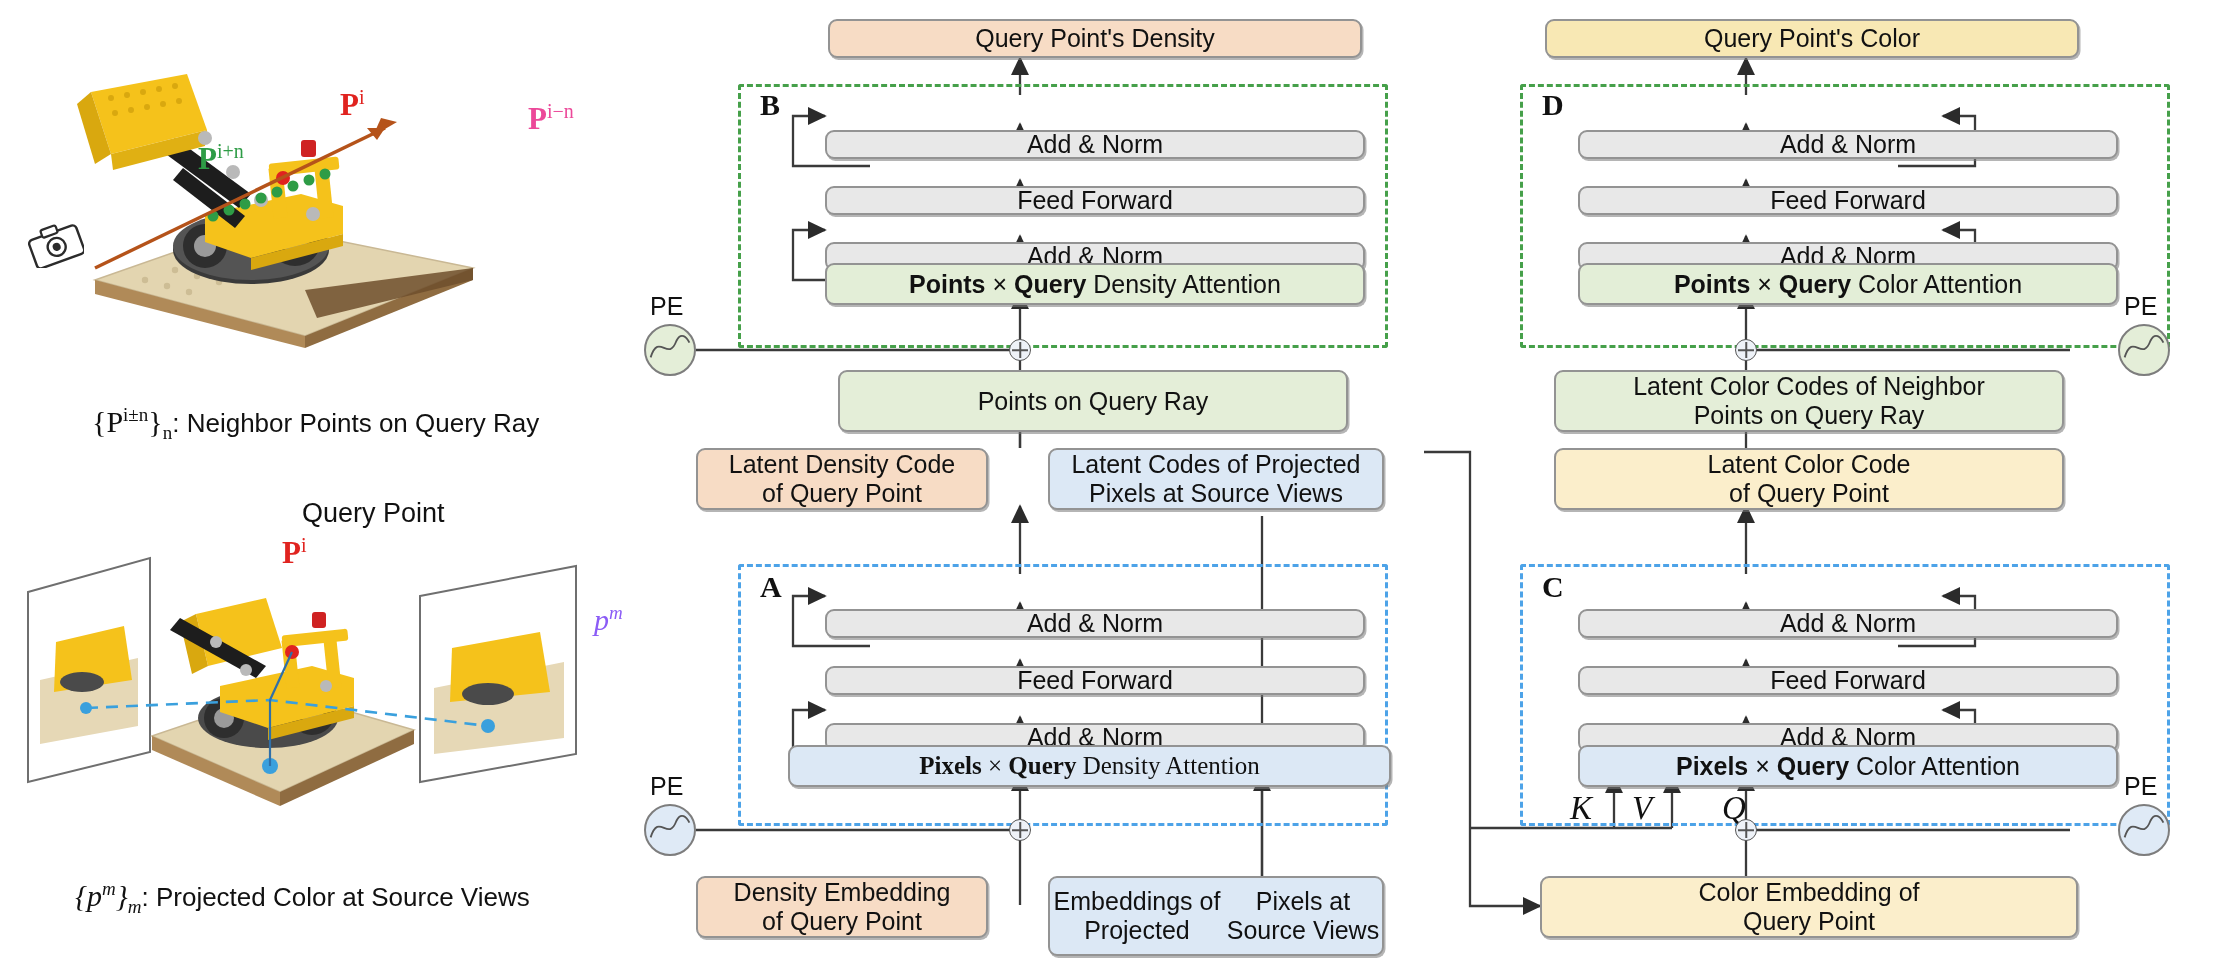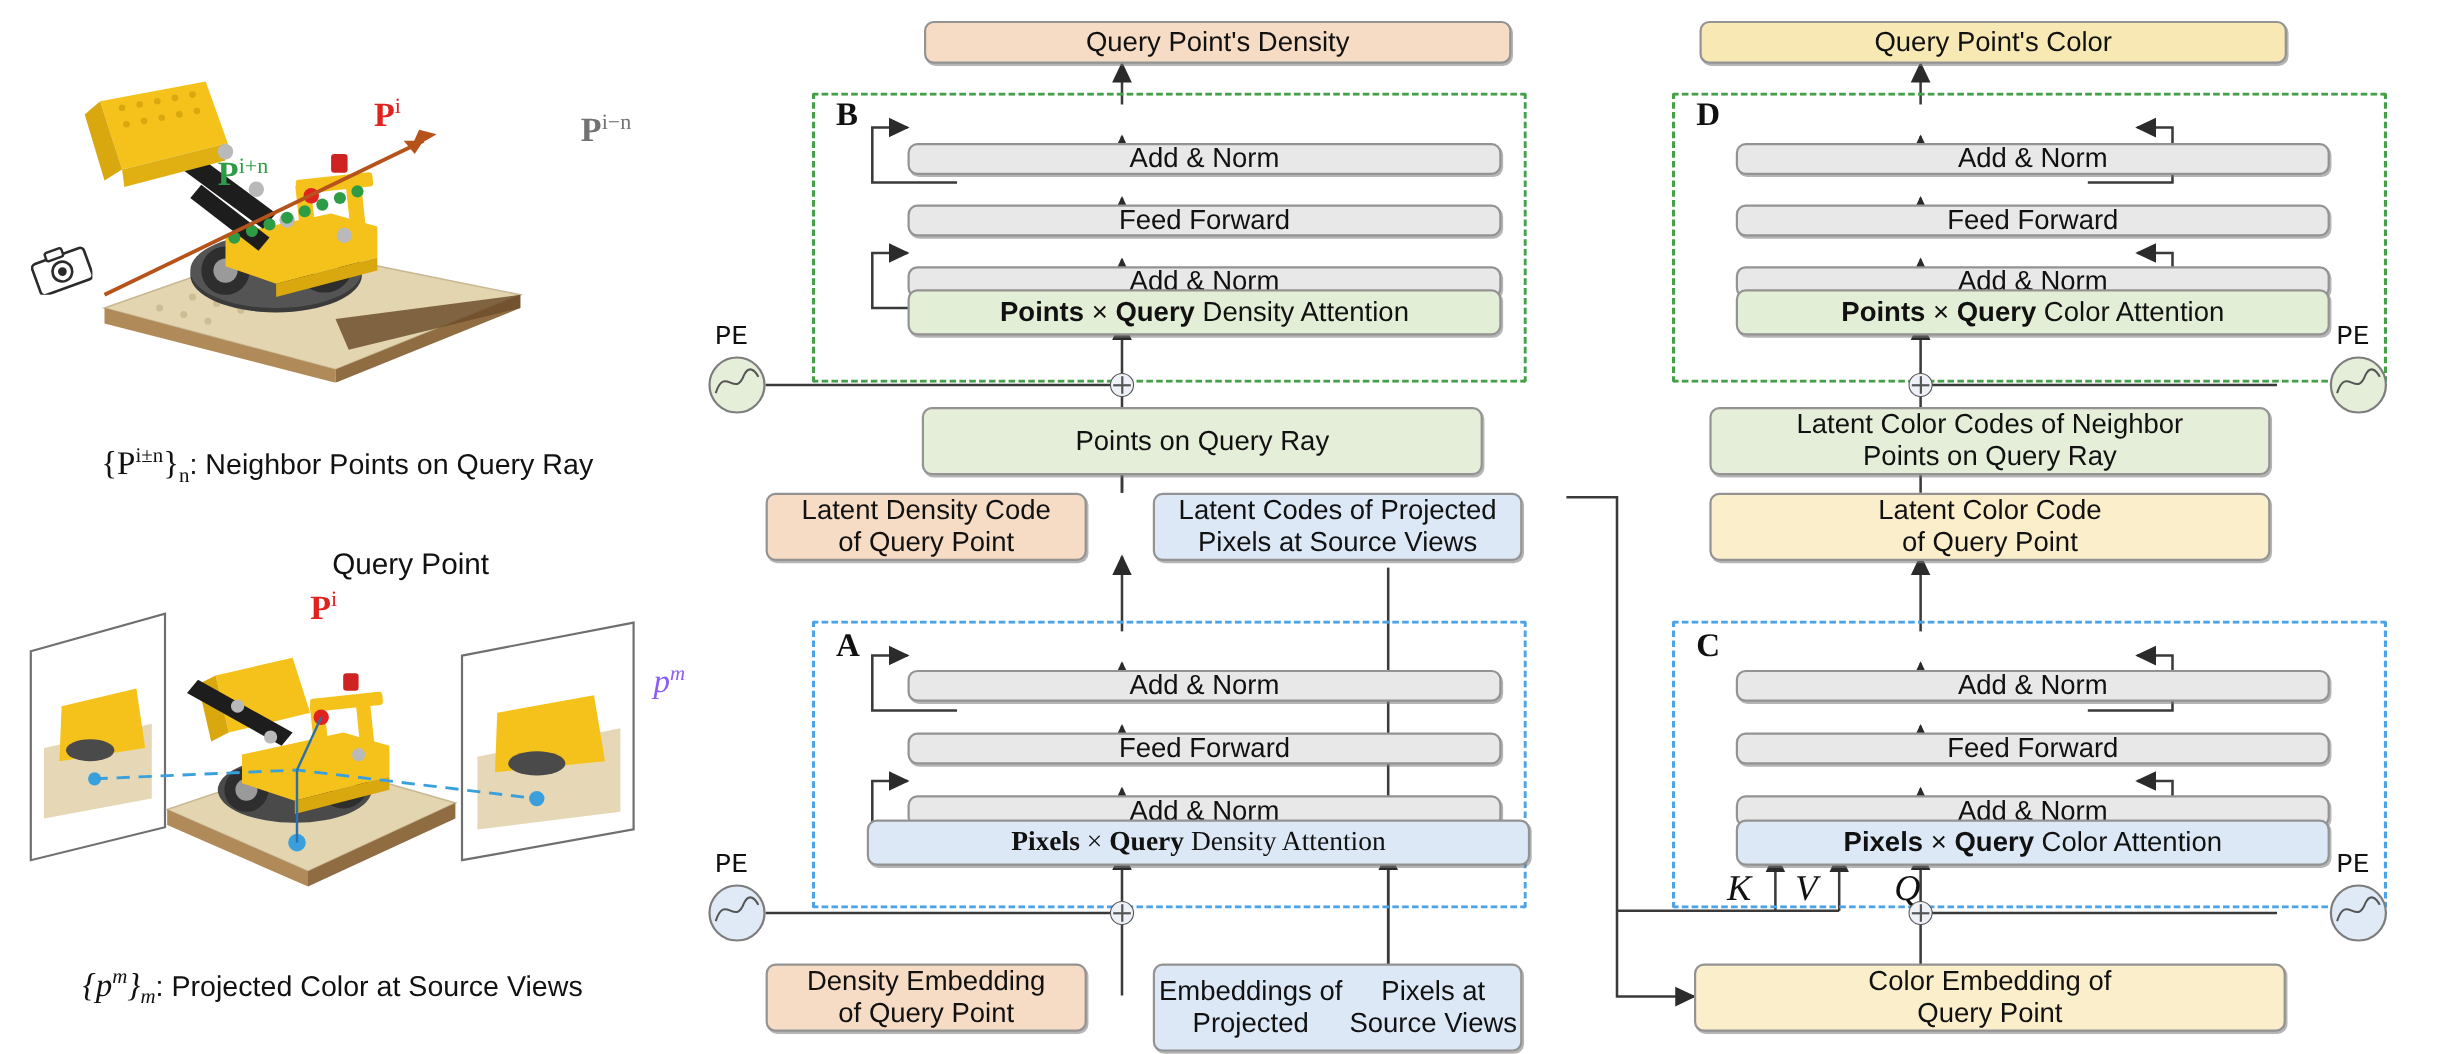--- a/index.html
+++ b/index.html
@@ -35,21 +35,21 @@
   .frame-label{
     position:absolute;font-family:"Liberation Serif",serif;
     font-weight:bold;font-size:30px;color:#111;
   }
 
   
   .pe{position:absolute;width:52px;height:52px;border-radius:50%;
       border:2px solid #7d7d7d;box-sizing:border-box;}
   .pe.green{background:#e4eed8;}
   .pe.blue{background:#dfeaf6;}
-  .pe-label{position:absolute;font-family:Liberation Mono, monospace;font-size:25px;color:#111;}
+  .pe-label{position:absolute;font-family:Liberation Sans, sans-serif;font-size:25px;color:#111;}
 
   
   .plus{position:absolute;width:22px;height:22px;border-radius:50%;
         border:1.5px solid #555;box-sizing:border-box;background:#eef2f8;}
   .plus:before,.plus:after{content:"";position:absolute;background:#555;}
   .plus:before{left:50%;top:2px;width:1.5px;height:calc(100% - 4px);transform:translateX(-50%);}
   .plus:after{top:50%;left:2px;height:1.5px;width:calc(100% - 4px);transform:translateY(-50%);}
 
   
   .mathlbl{position:absolute;font-family:"Liberation Serif",serif;color:#111;white-space:nowrap;}
@@ -234,21 +234,21 @@
         <rect x="18" y="4" width="16" height="8" rx="2" fill="#fff" stroke="#2b2b2b" stroke-width="2.2"></rect>
         <circle cx="28" cy="25" r="9" fill="#fff" stroke="#2b2b2b" stroke-width="2.4"></circle>
         <circle cx="28" cy="25" r="4" fill="#2b2b2b"></circle>
       </g>
     </svg>
   </div>
 
   <div class="mathlbl" style="left:340px;top:86px;font-size:31px;font-weight:bold;color:#e0231f;">
     <span>P</span><sup style="font-size:20px;font-weight:normal">i</sup>
   </div>
-  <div class="mathlbl" style="left:528px;top:100px;font-size:31px;font-weight:bold;color:#737373;">
+  <div class="mathlbl" style="left:528px;top:100px;font-size:31px;font-weight:bold;color:#ec4899;">
     <span>P</span><sup style="font-size:20px;font-weight:normal">i−n</sup>
   </div>
   <div class="mathlbl" style="left:198px;top:140px;font-size:31px;font-weight:bold;color:#2e9c46;">
     <span>P</span><sup style="font-size:20px;font-weight:normal">i+n</sup>
   </div>
 
   <div class="mathlbl" style="left:92px;top:404px;font-size:30px;">
     <span>{P</span><sup style="font-size:19px">i±n</sup><span>}</span><sub style="font-size:19px">n</sub><span style="font-family:'Liberation Sans',sans-serif;font-size:26px;text-align:center;">: Neighbor Points on Query Ray</span>
   </div>
 
@@ -314,21 +314,21 @@
     <span>P</span><sup style="font-size:20px;font-weight:normal">i</sup>
   </div>
   <div class="mathlbl" style="left:594px;top:602px;font-size:30px;font-style:italic;color:#8b5cf6;">
     <span>p</span><sup style="font-size:19px">m</sup>
   </div>
 
   <div class="mathlbl" style="left:75px;top:878px;font-size:30px;font-style:italic;">
     <span>{p</span><sup style="font-size:19px">m</sup><span>}</span><sub style="font-size:19px">m</sub><span style="font-family:'Liberation Sans',sans-serif;font-size:26px;font-style:normal;">:  Projected Color at Source Views</span>
   </div>
 
-  <div class="node peach" style="left:828px;top:19px;width:534px;height:39px;margin-left:12px;">Query Point's Density</div>
+  <div class="node peach" style="left:828px;top:19px;width:534px;height:39px;">Query Point's Density</div>
 
   <div class="frame green" style="left:738px;top:84px;width:650px;height:264px;"></div>
   <div class="frame-label" style="left:760px;top:88px;">B</div>
 
   <div class="node grey" style="left:825px;top:95px;width:540px;height:29px;">Add &amp; Norm</div>
   <div class="node grey" style="left:825px;top:151px;width:540px;height:29px;">Feed Forward</div>
   <div class="node grey" style="left:825px;top:207px;width:540px;height:29px;">Add &amp; Norm</div>
   <div class="node green" style="left:825px;top:263px;width:540px;height:42px;">
     <span><b>Points</b>
     <span>×</span>

